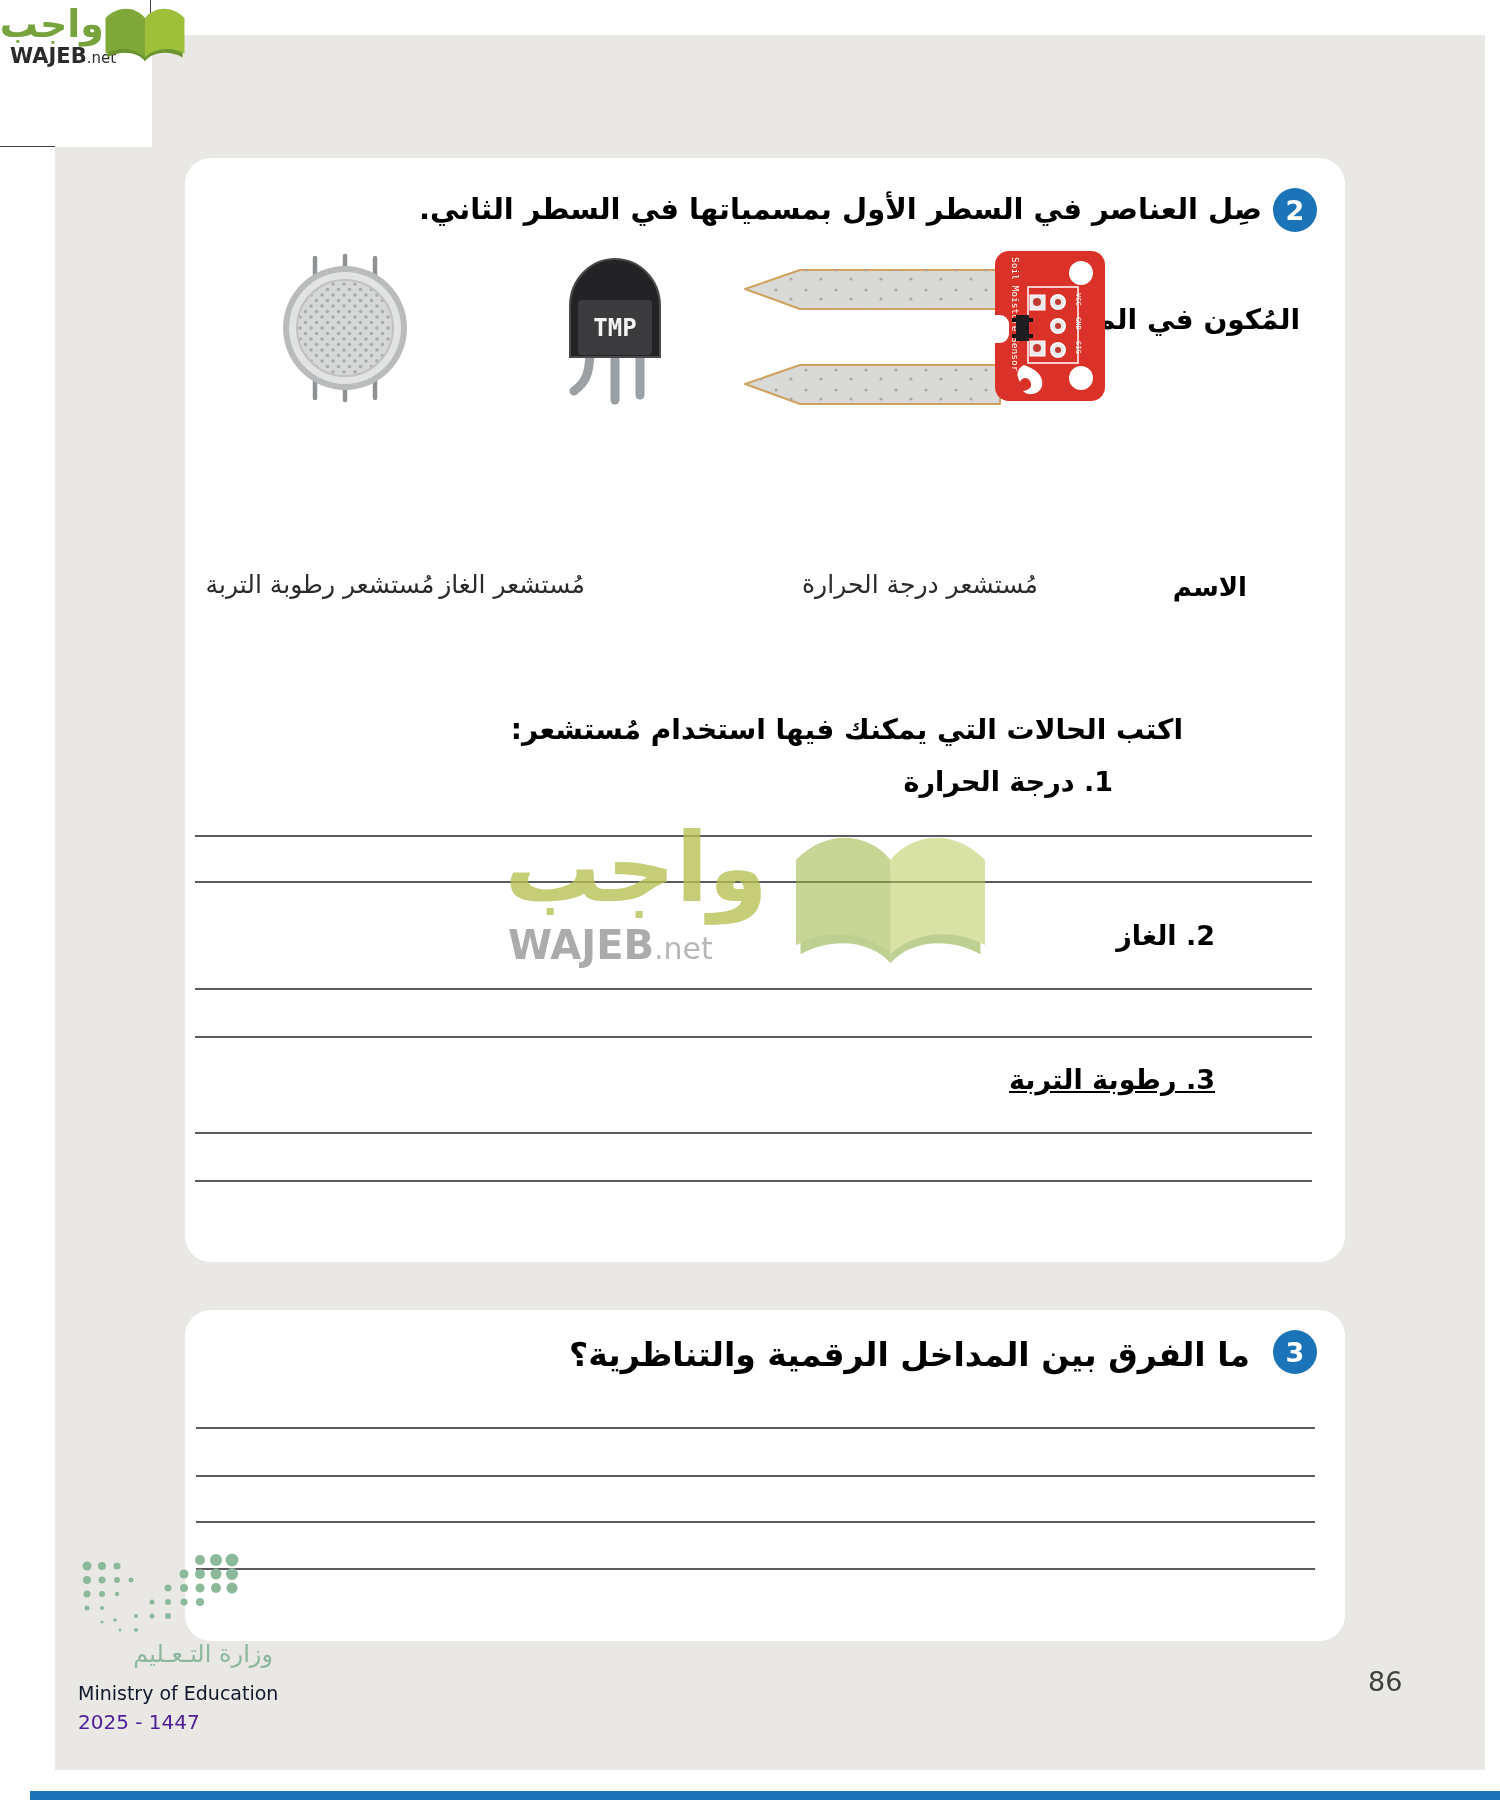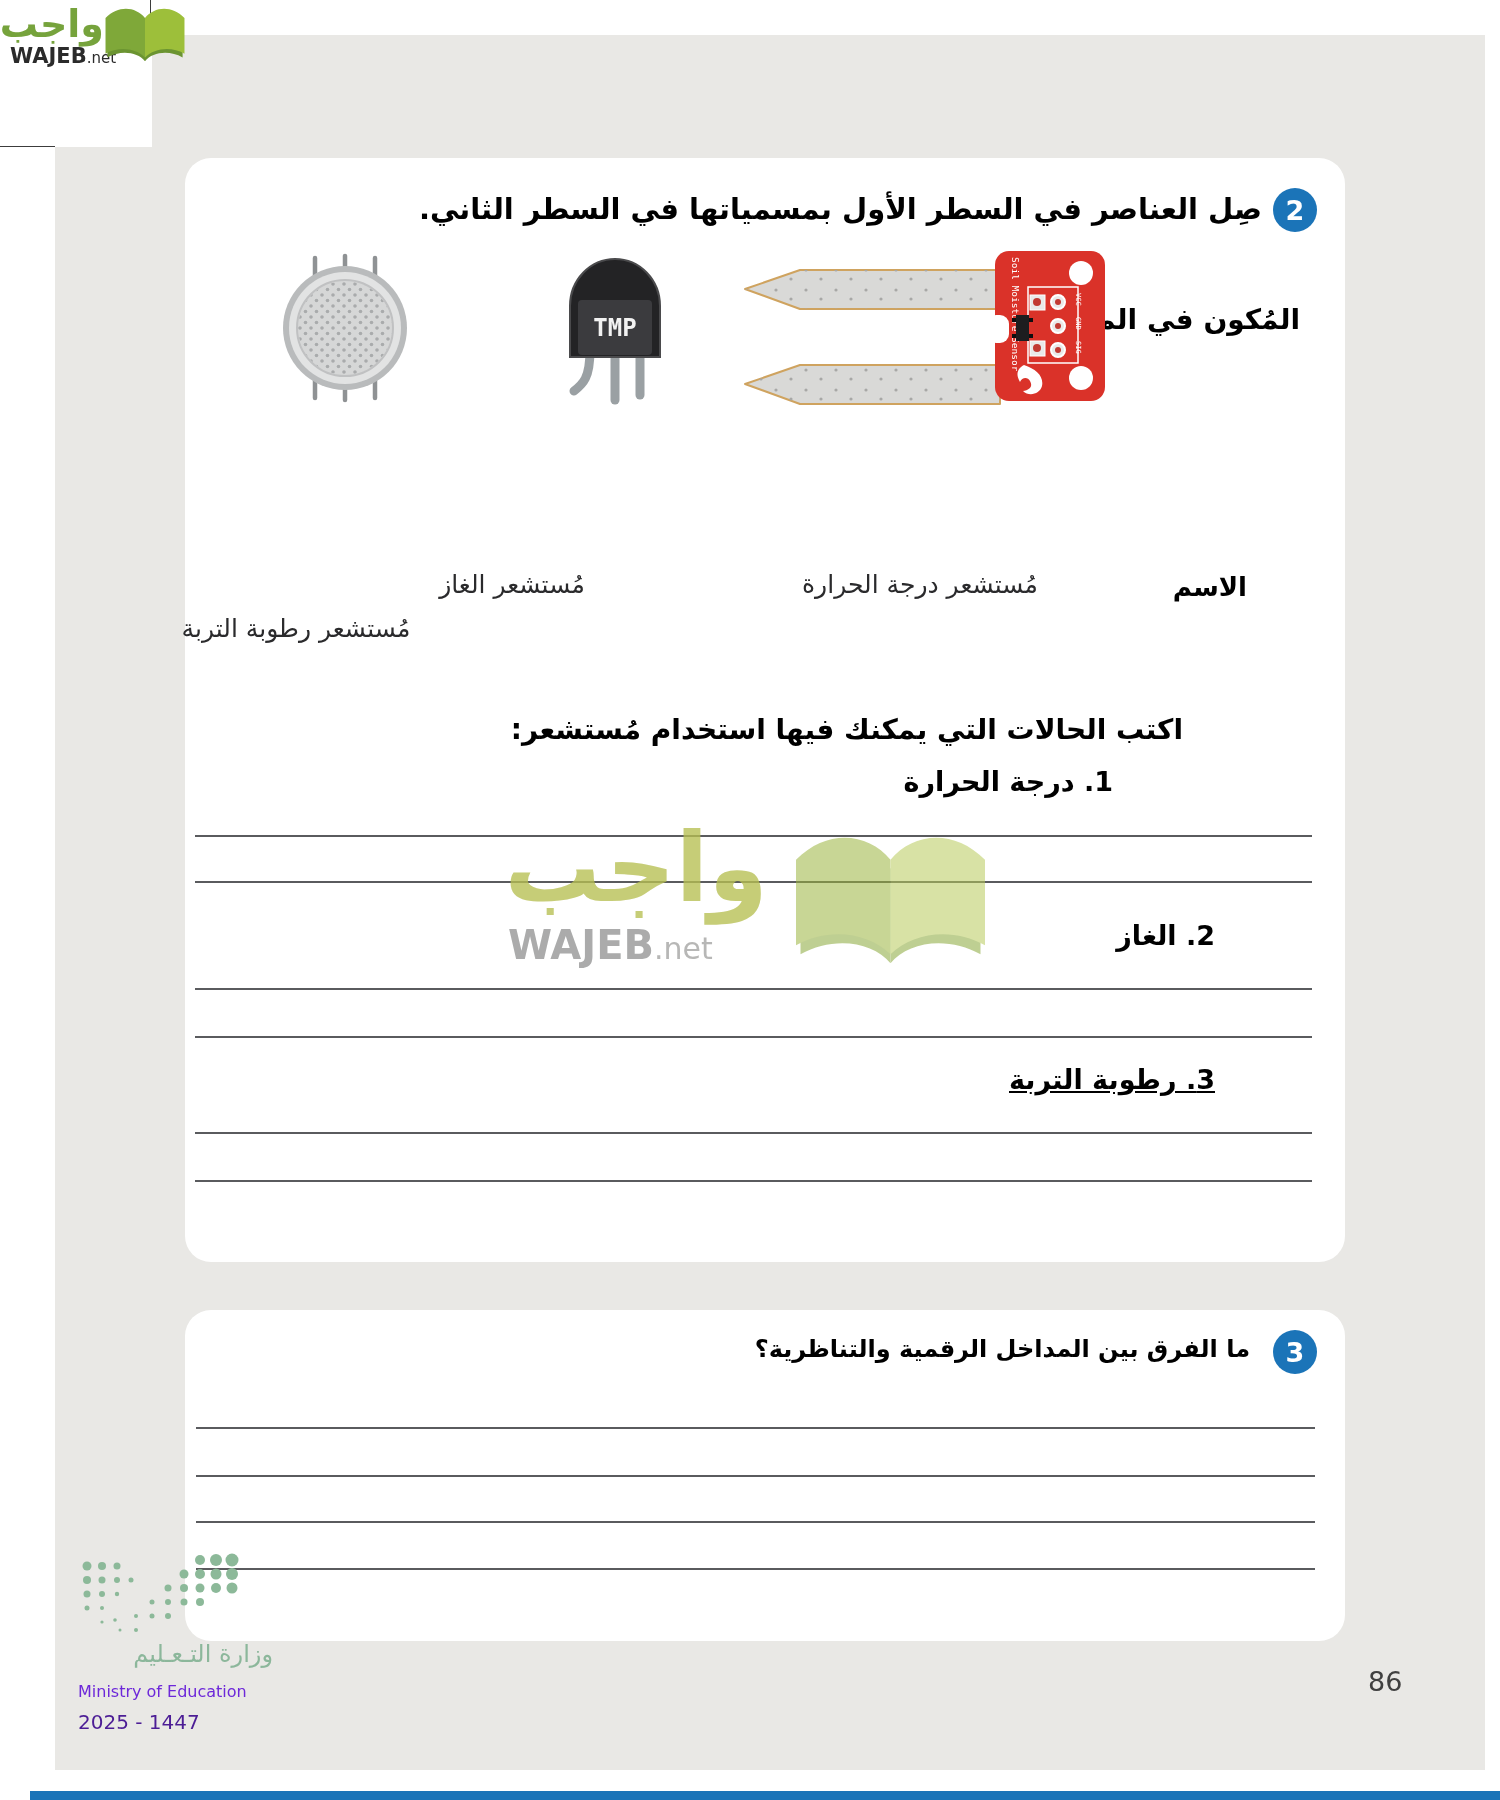--- a/index.html
+++ b/index.html
@@ -125,21 +125,21 @@
     <rect x="272" y="89" width="4" height="4" fill="#0e0e0f"></rect>
   <rect x="289" y="73" width="4" height="4" fill="#0e0e0f"></rect>
     <rect x="289" y="89" width="4" height="4" fill="#0e0e0f"></rect>
 
   <path fill="#ffffff" d="M284,120 c12,4 20,11 18,21 c-2,8 -13,11 -19,5 c7,-1 10,-5 7,-10 c-2,-4 -8,-4 -10,1 c-5,-8 -2,-14 4,-17 z"></path>
 </svg>
 
 <div class="abs rtl blue" style="right:253px;top:572px;font-size:26px;">الاسم</div>
 <div class="abs rtl name-black" style="left:770px;top:570px;width:300px;">مُستشعر درجة الحرارة</div>
 <div class="abs rtl name-black" style="left:412px;top:570px;width:200px;">مُستشعر الغاز</div>
-<div class="abs rtl name-black" style="left:146px;top:570px;width:300px;margin-top:44px;">مُستشعر رطوبة التربة</div>
+<div class="abs rtl name-black" style="left:170px;top:570px;width:300px;">مُستشعر رطوبة التربة</div>
 
 <div class="abs rtl blue" style="right:317px;top:713px;font-size:28px;">اكتب الحالات التي يمكنك فيها استخدام مُستشعر:</div>
 
 <div class="abs rtl blue" style="right:387px;top:766px;font-size:27px;">1. درجة الحرارة</div>
 <div class="abs wline" style="left:195px;top:835px;width:1117px;"></div>
 <div class="abs wline" style="left:195px;top:881px;width:1117px;"></div>
 
 <div class="abs rtl blue" style="right:285px;top:920px;font-size:27px;">2. الغاز</div>
 <div class="abs wline" style="left:195px;top:988px;width:1117px;"></div>
 <div class="abs wline" style="left:195px;top:1036px;width:1117px;"></div>
@@ -156,21 +156,21 @@
 </svg>
 <div class="abs rtl" style="right:732px;top:812px;font-size:96px;font-weight:bold;color:#b7bf52;opacity:0.78;">واجب</div>
 <div class="abs" style="left:508px;top:922px;opacity:0.75;color:#8f9090;">
   <span style="font-weight:800;font-size:40px;">WAJEB</span><span style="font-size:30px;color:#a0a09e;">.net</span>
 </div>
 
 <div class="abs card" style="left:185px;top:1310px;width:1160px;height:331px;"></div>
 
 <div class="abs badge" style="left:1273px;top:1330px;">3</div>
 
-<div class="abs rtl blue" style="right:250px;top:1335px;font-size:24px;">ما الفرق بين المداخل الرقمية والتناظرية؟</div>
+<div class="abs rtl blue" style="right:250px;top:1335px;font-size:33px;">ما الفرق بين المداخل الرقمية والتناظرية؟</div>
 
 <div class="abs wline" style="left:196px;top:1427px;width:1119px;"></div>
 <div class="abs wline" style="left:196px;top:1475px;width:1119px;"></div>
 <div class="abs wline" style="left:196px;top:1521px;width:1119px;"></div>
 <div class="abs wline" style="left:196px;top:1568px;width:1119px;"></div>
 
 <svg class="abs" style="left:75px;top:1550px;" width="210" height="100" viewBox="0 0 210 100">
   <g fill="#8cb999">
     <circle cx="125" cy="10" r="5"></circle>
       <circle cx="141" cy="10" r="6"></circle>
@@ -203,18 +203,18 @@
     <circle cx="12" cy="44" r="3.5"></circle>
       <circle cx="27" cy="44" r="3"></circle>
       <circle cx="42" cy="44" r="2.2"></circle>
     <circle cx="12" cy="58" r="2.5"></circle>
       <circle cx="27" cy="58" r="2"></circle>
     <circle cx="27" cy="72" r="1.6"></circle>
       <circle cx="40" cy="70" r="1.8"></circle>
   </g>
 </svg>
 <div class="abs rtl" style="left:78px;top:1640px;width:195px;font-size:24px;color:#8cb79b;">وزارة التـعـليم</div>
-<div class="abs" style="left:78px;top:1682px;font-size:16px;color:#6d28d9;">Ministry of Education</div>
+<div class="abs" style="left:78px;top:1682px;font-size:19px;color:#0f172a;">Ministry of Education</div>
 <div class="abs" style="left:78px;top:1710px;font-size:20px;color:#4c1d95;">2025 - 1447</div>
 
 <div class="abs" style="left:1368px;top:1666px;font-size:27px;color:#404040;">86</div>
 
 <div class="abs" style="left:30px;top:1791px;width:1470px;height:9px;background:#1b74b8;"></div>
 
 </body></html>

